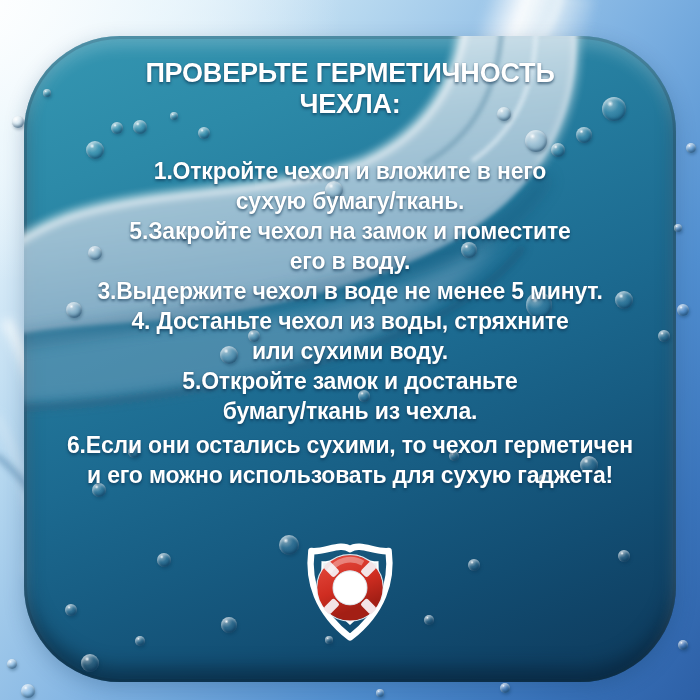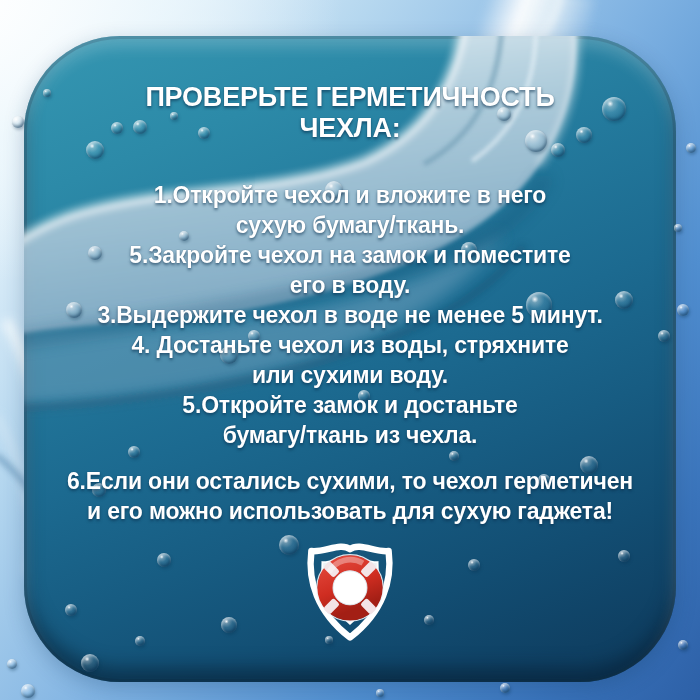--- a/index.html
+++ b/index.html
@@ -45,28 +45,28 @@
       inset 1px 2px 3px rgba(255,255,255,.55),
       inset -1px -2px 3px rgba(8,45,75,.45),
       1px 2px 3px rgba(8,45,75,.28);
   }
   
   .content{
     position:absolute;inset:0;z-index:3;color:#fff;text-align:center;
     font-weight:700;
   }
   .title{
-    margin-top:46px;font-size:27px;line-height:31px;letter-spacing:-.2px;
+    margin-top:22px;font-size:27px;line-height:31px;letter-spacing:-.2px;
     text-shadow:0 2px 3px rgba(8,45,75,.6), 0 0 1px rgba(8,45,75,.4);
   }
   .steps{
     margin-top:36px;font-size:23px;line-height:30px;letter-spacing:-.2px;
     text-shadow:0 2px 3px rgba(8,45,75,.6), 0 0 1px rgba(8,45,75,.4);
   }
-  .step-6{margin-top:16px;}
+  .step-6{margin-top:4px;}
   
   .logo{
     position:absolute;left:50%;top:504px;transform:translateX(-50%);
     width:92px;height:104px;z-index:3;
   }
 </style>
 </head>
 <body>
 
 <div class="stage">

